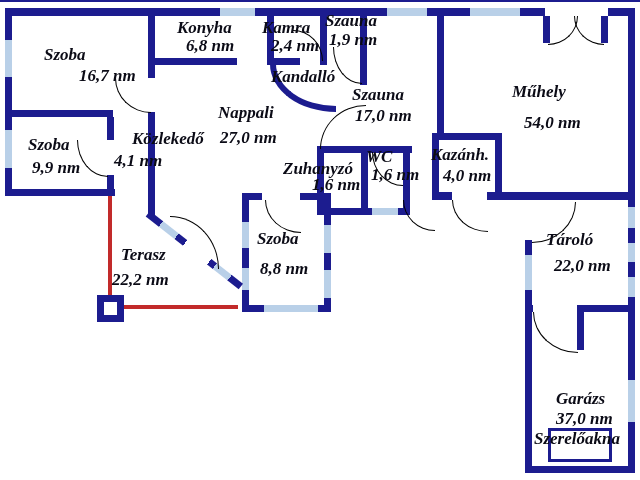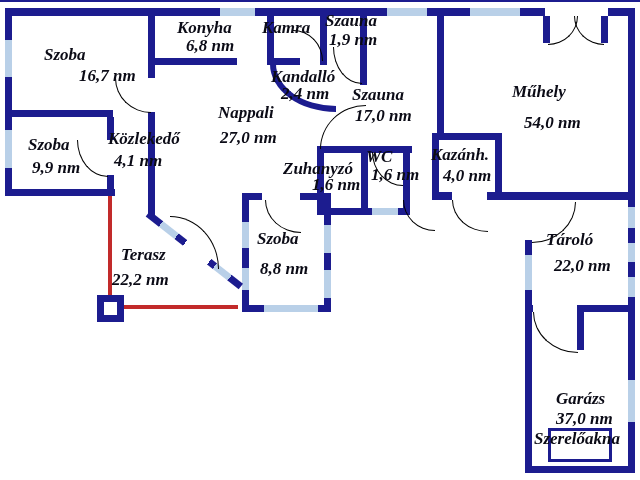--- a/index.html
+++ b/index.html
@@ -119,26 +119,26 @@
       <div class="seg" style="left: 574px; top: 16px; width: 29px; height: 28px; border-left: 1.6px solid rgb(0, 0, 0); border-bottom: 1.6px solid rgb(0, 0, 0); border-bottom-left-radius: 100%;"></div>
       <div class="seg" style="left: 533px; top: 312px; width: 44px; height: 40px; border-left: 1.6px solid rgb(0, 0, 0); border-bottom: 1.6px solid rgb(0, 0, 0); border-bottom-left-radius: 100%;"></div>
       <div class="seg" style="left: 532px; top: 202px; width: 43px; height: 40px; border-right: 1.6px solid rgb(0, 0, 0); border-bottom: 1.6px solid rgb(0, 0, 0); border-bottom-right-radius: 100%;"></div>
       <div class="seg" style="left: 372px; top: 152px; width: 30px; height: 33px; border-left: 1.6px solid rgb(0, 0, 0); border-bottom: 1.6px solid rgb(0, 0, 0); border-bottom-left-radius: 100%;"></div>
     </div>
   <div id="labels-layer">
       <div class="room-label" style="left: 44px; top: 46px;">Szoba</div>
       <div class="room-area" style="left: 47px; top: 67px; margin-left: 32px;">16,7 nm</div>
       <div class="room-label" style="left: 28px; top: 136px;">Szoba</div>
       <div class="room-area" style="left: 32px; top: 159px;">9,9 nm</div>
-      <div class="room-label" style="left: 108px; top: 130px;">Közlekedő</div>
+      <div class="room-label" style="left: 132px; top: 130px;">Közlekedő</div>
       <div class="room-area" style="left: 114px; top: 152px;">4,1 nm</div>
       <div class="room-label" style="left: 177px; top: 19px;">Konyha</div>
       <div class="room-area" style="left: 186px; top: 37px;">6,8 nm</div>
       <div class="room-label" style="left: 262px; top: 19px;">Kamra</div>
-      <div class="room-area" style="left: 281px; top: 37px; margin-top: 48px;">2,4 nm</div>
+      <div class="room-area" style="left: 271px; top: 37px;">2,4 nm</div>
       <div class="room-label" style="left: 325px; top: 12px;">Szauna</div>
       <div class="room-area" style="left: 329px; top: 31px;">1,9 nm</div>
       <div class="room-label" style="left: 271px; top: 68px;">Kandalló</div>
       <div class="room-label" style="left: 218px; top: 104px;">Nappali</div>
       <div class="room-area" style="left: 220px; top: 129px;">27,0 nm</div>
       <div class="room-label" style="left: 352px; top: 86px;">Szauna</div>
       <div class="room-area" style="left: 355px; top: 107px;">17,0 nm</div>
       <div class="room-label" style="left: 512px; top: 83px;">Műhely</div>
       <div class="room-area" style="left: 524px; top: 114px;">54,0 nm</div>
       <div class="room-label" style="left: 283px; top: 160px;">Zuhanyzó</div>

